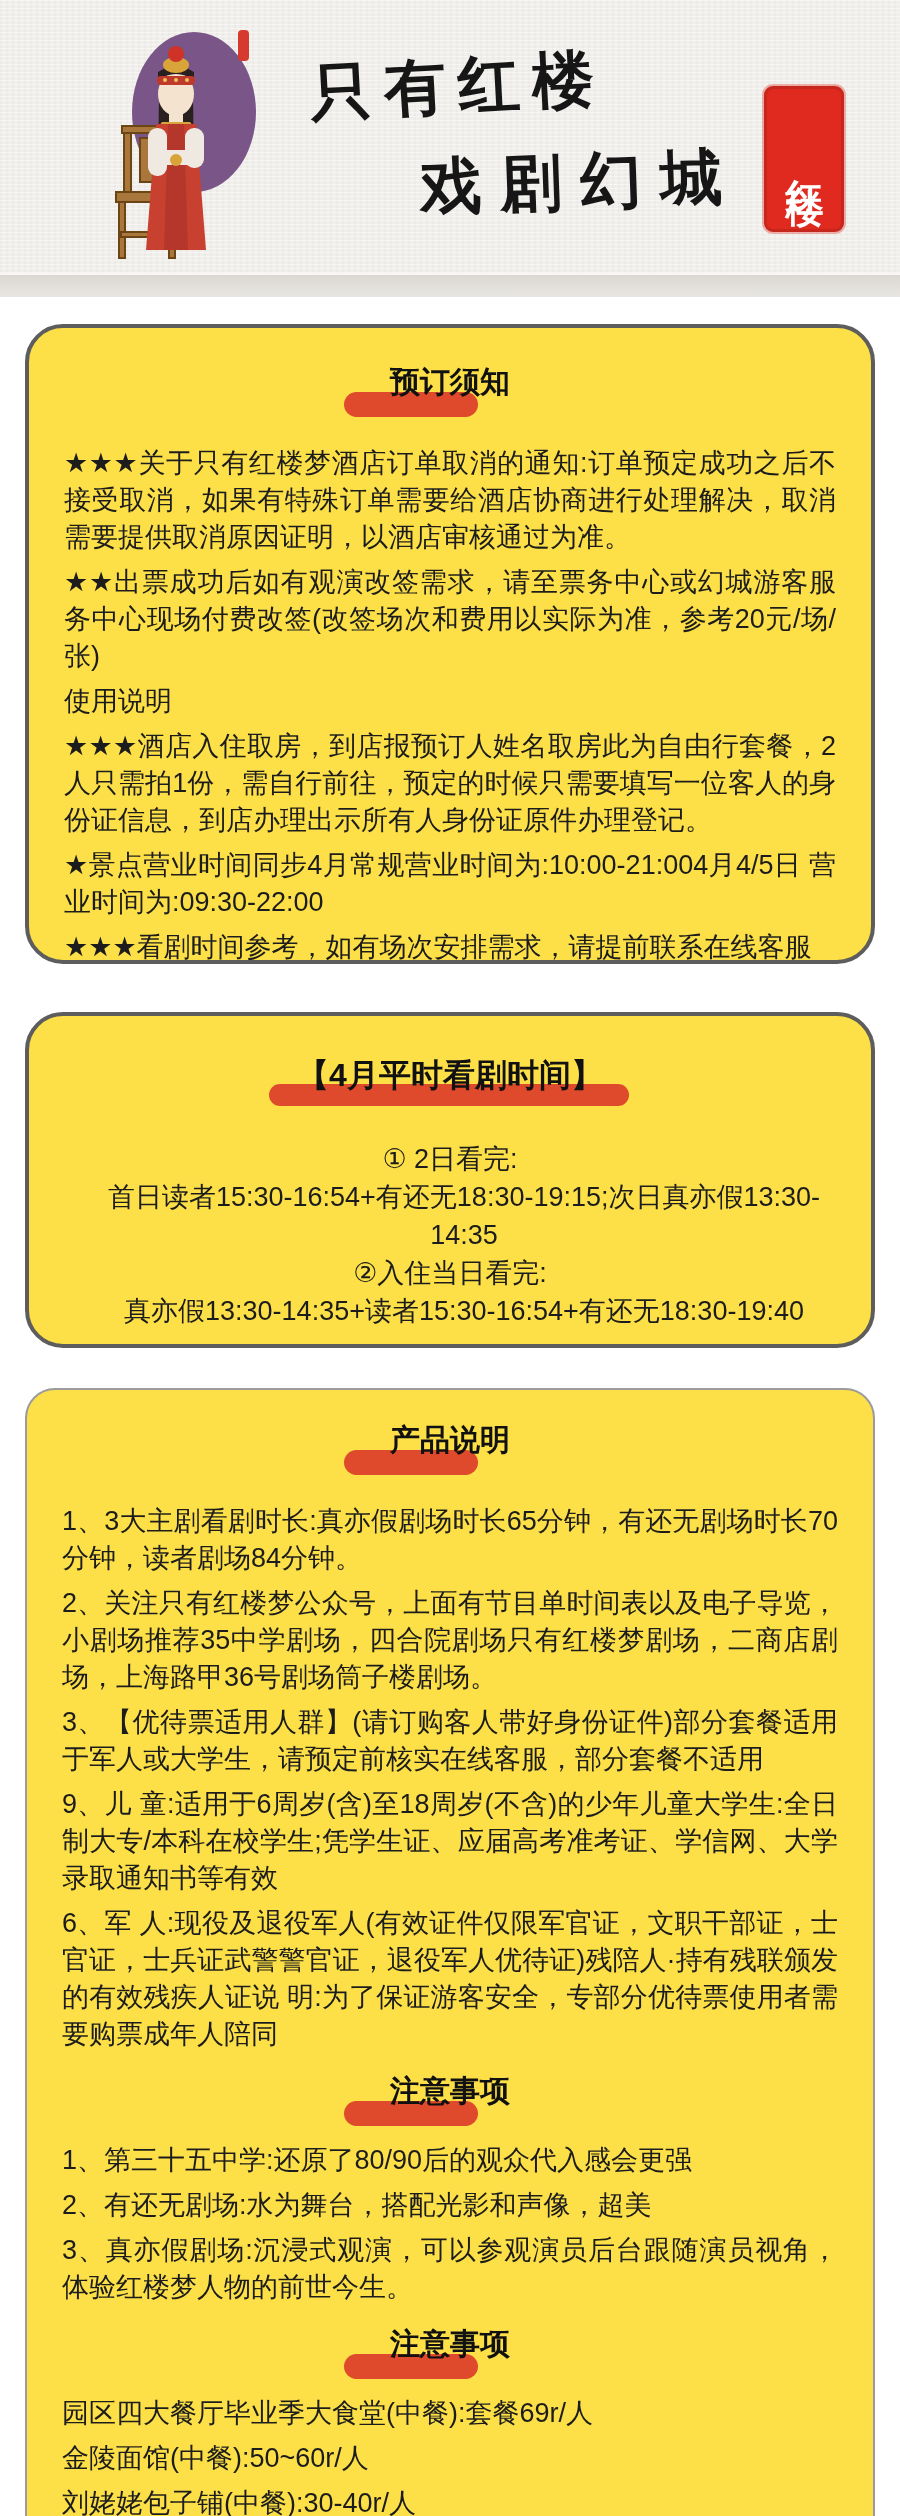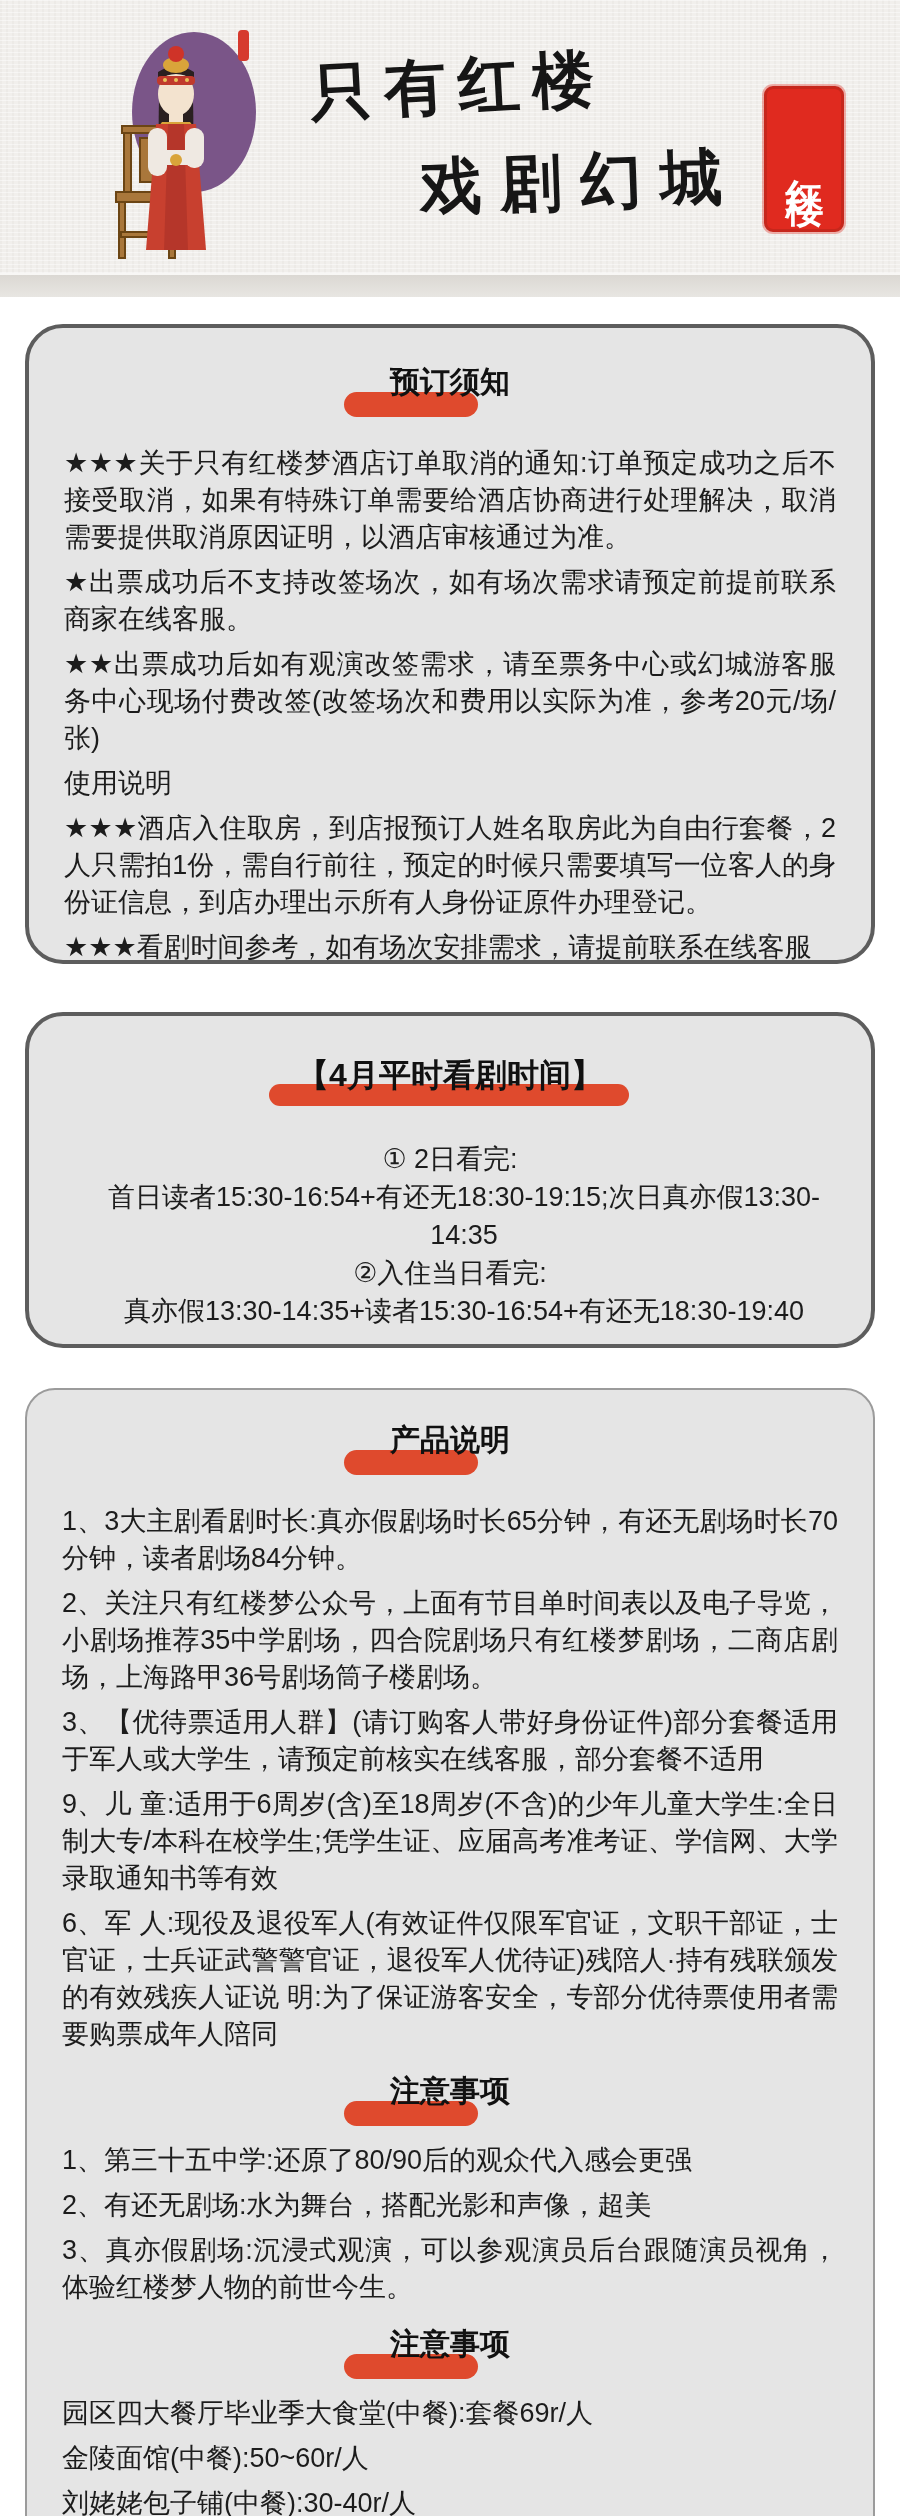--- a/index.html
+++ b/index.html
@@ -30,21 +30,21 @@
     background:#e02a1f;border:3px solid #c6271c;border-radius:9px;
     display:flex;align-items:center;justify-content:center;
     box-shadow:0 0 0 2px rgba(224,42,31,.35);
   }
   .seal-text{
     writing-mode:vertical-rl;color:#ffffff;font-size:38px;font-weight:bold;
     letter-spacing:10px;font-family:"DejaVu Serif","Liberation Serif",serif;
   }
   
   .card{
-    box-sizing:border-box;width:850px;margin:0 auto;background:#e5e5e5;
+    box-sizing:border-box;width:850px;margin:0 auto;background:#fde047;
     border:4px solid #5d5d5d;border-radius:38px;padding:34px 27px 26px;overflow:hidden;
   }
   .card.booking{margin-top:27px;height:640px;}
   .card.schedule{margin-top:48px;height:336px;padding-top:38px;}
   .card.product{margin-top:40px;height:1210px;border-width:2px;border-color:#9b9b9b;border-radius:30px;padding-top:30px;}
   
   .sec-title{display:flex;justify-content:center;margin-bottom:42px;}
   .tw{position:relative;display:inline-block;}
   .tw .pill{
     position:absolute;left:-46px;right:32px;bottom:-14px;height:25px;
@@ -110,24 +110,24 @@
 
 <div class="card booking">
   <div class="sec-title">
     <span class="tw">
       <span class="pill"></span>
       <span class="txt">预订须知</span>
     </span>
   </div>
   <div class="body-text">
     <p>★★★关于只有红楼梦酒店订单取消的通知:订单预定成功之后不接受取消，如果有特殊订单需要给酒店协商进行处理解决，取消需要提供取消原因证明，以酒店审核通过为准。</p>
-    <p>★出票成功后不支持改签场次，如有场次需求请预定前提前联系商家在线客服。</p>
     <p>★★出票成功后如有观演改签需求，请至票务中心或幻城游客服务中心现场付费改签(改签场次和费用以实际为准，参考20元/场/张)</p>
     <p>使用说明</p>
     <p>★★★酒店入住取房，到店报预订人姓名取房此为自由行套餐，2人只需拍1份，需自行前往，预定的时候只需要填写一位客人的身份证信息，到店办理出示所有人身份证原件办理登记。</p>
+    <p>★景点营业时间同步4月常规营业时间为:10:00-21:004月4/5日 营业时间为:09:30-22:00</p>
     <p>★★★看剧时间参考，如有场次安排需求，请提前联系在线客服</p>
   </div>
 </div>
 
 <div class="card schedule">
   <div class="sec-title big">
     <span class="tw">
       <span class="pill"></span>
       <span class="txt">【4月平时看剧时间】</span>
     </span>

